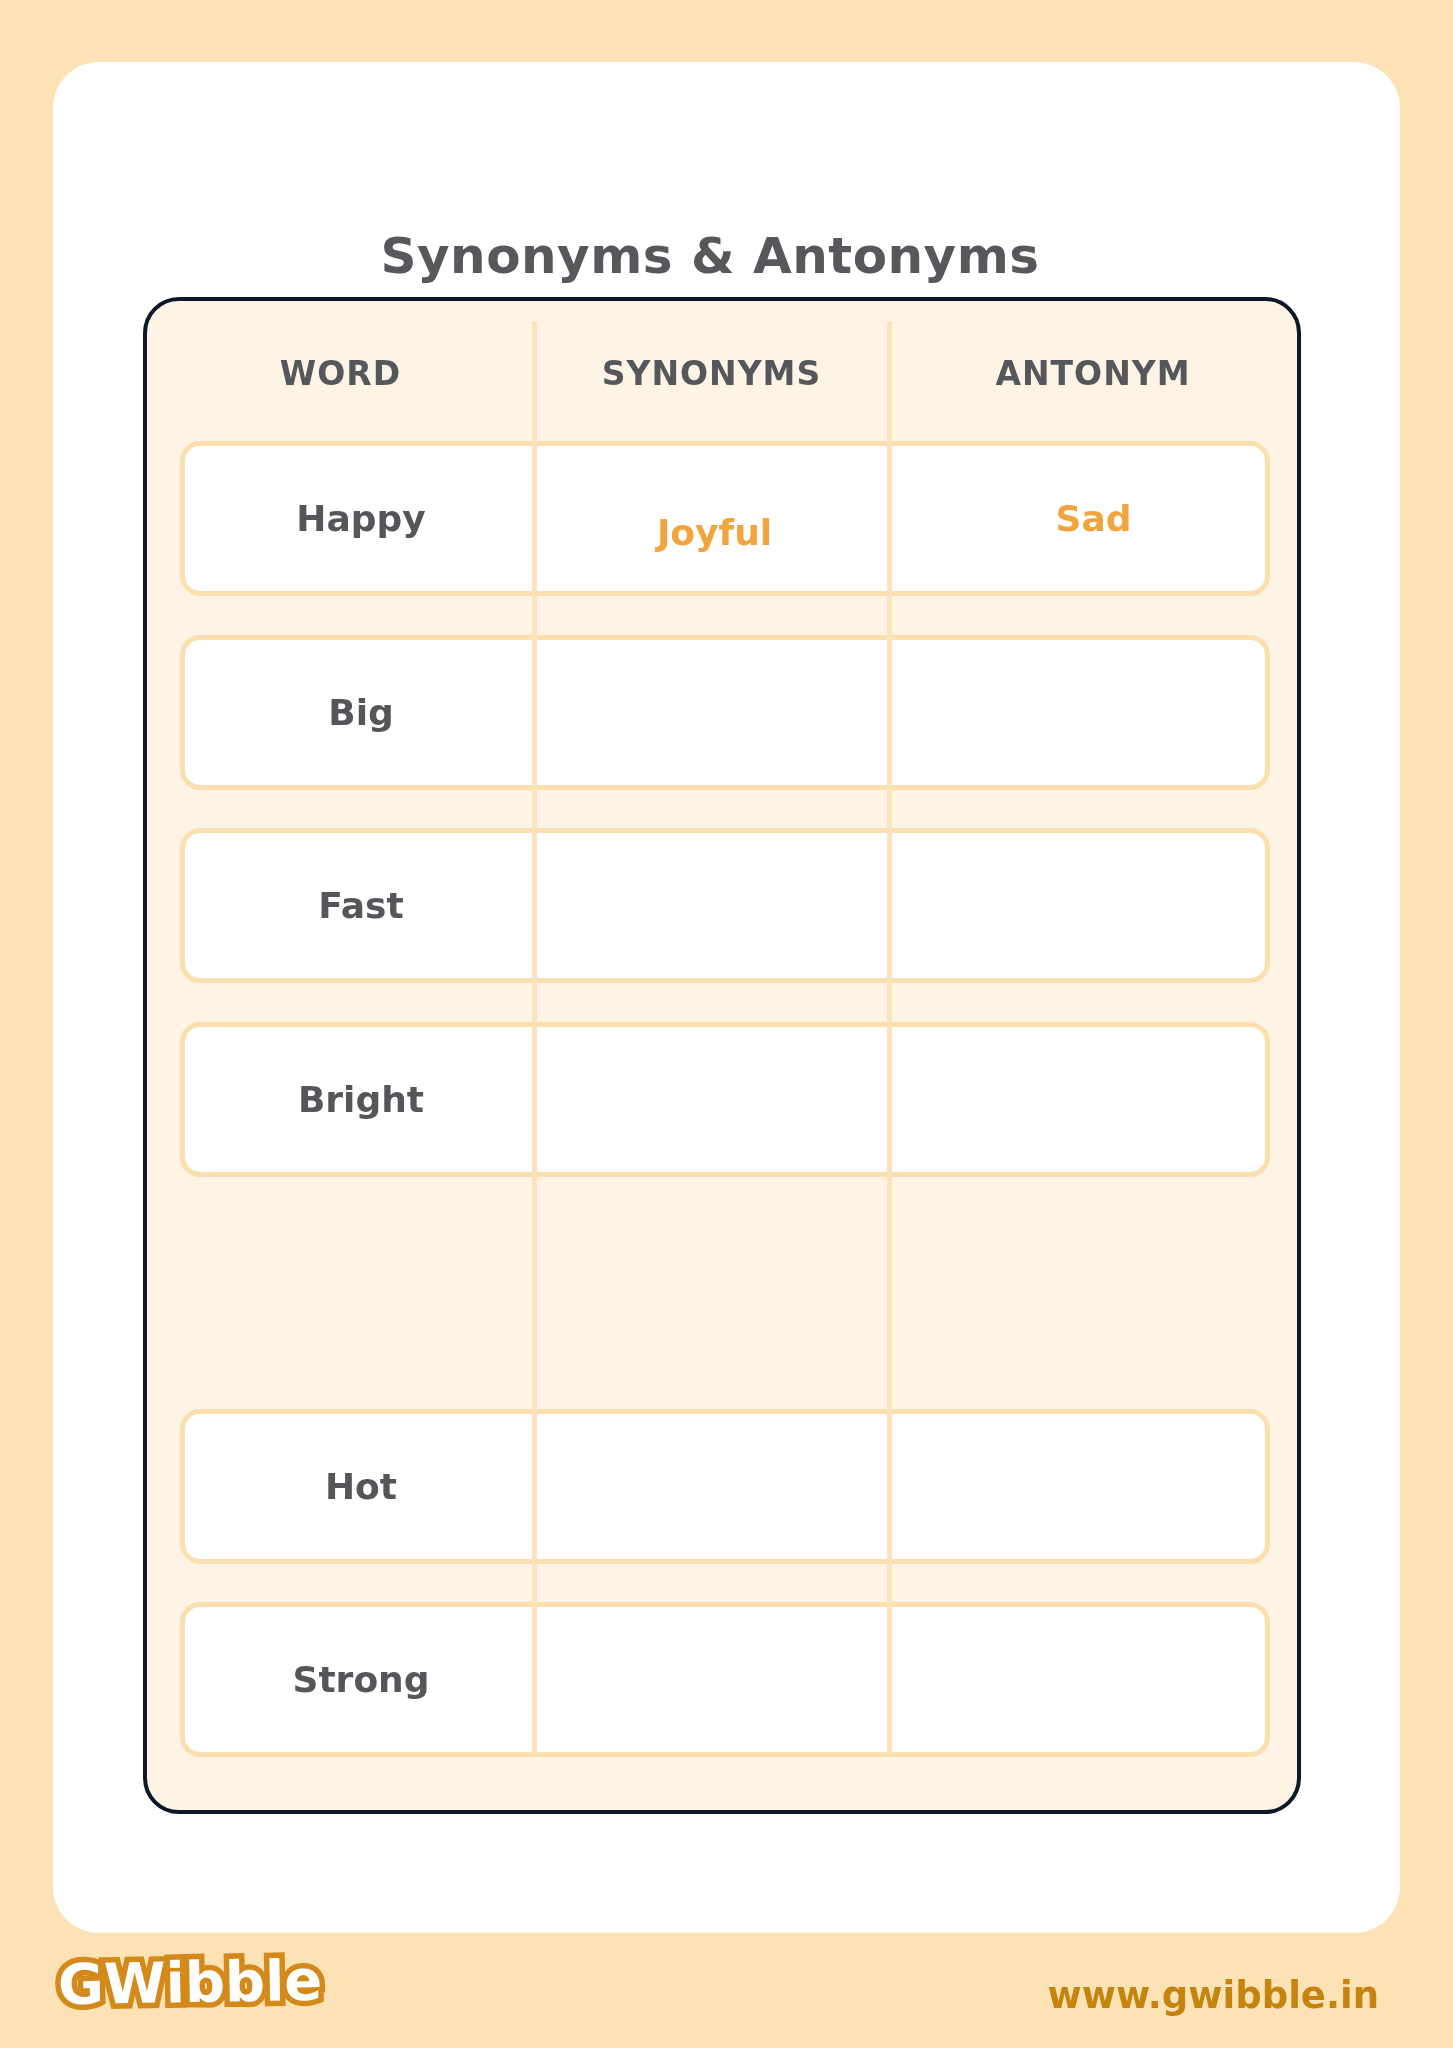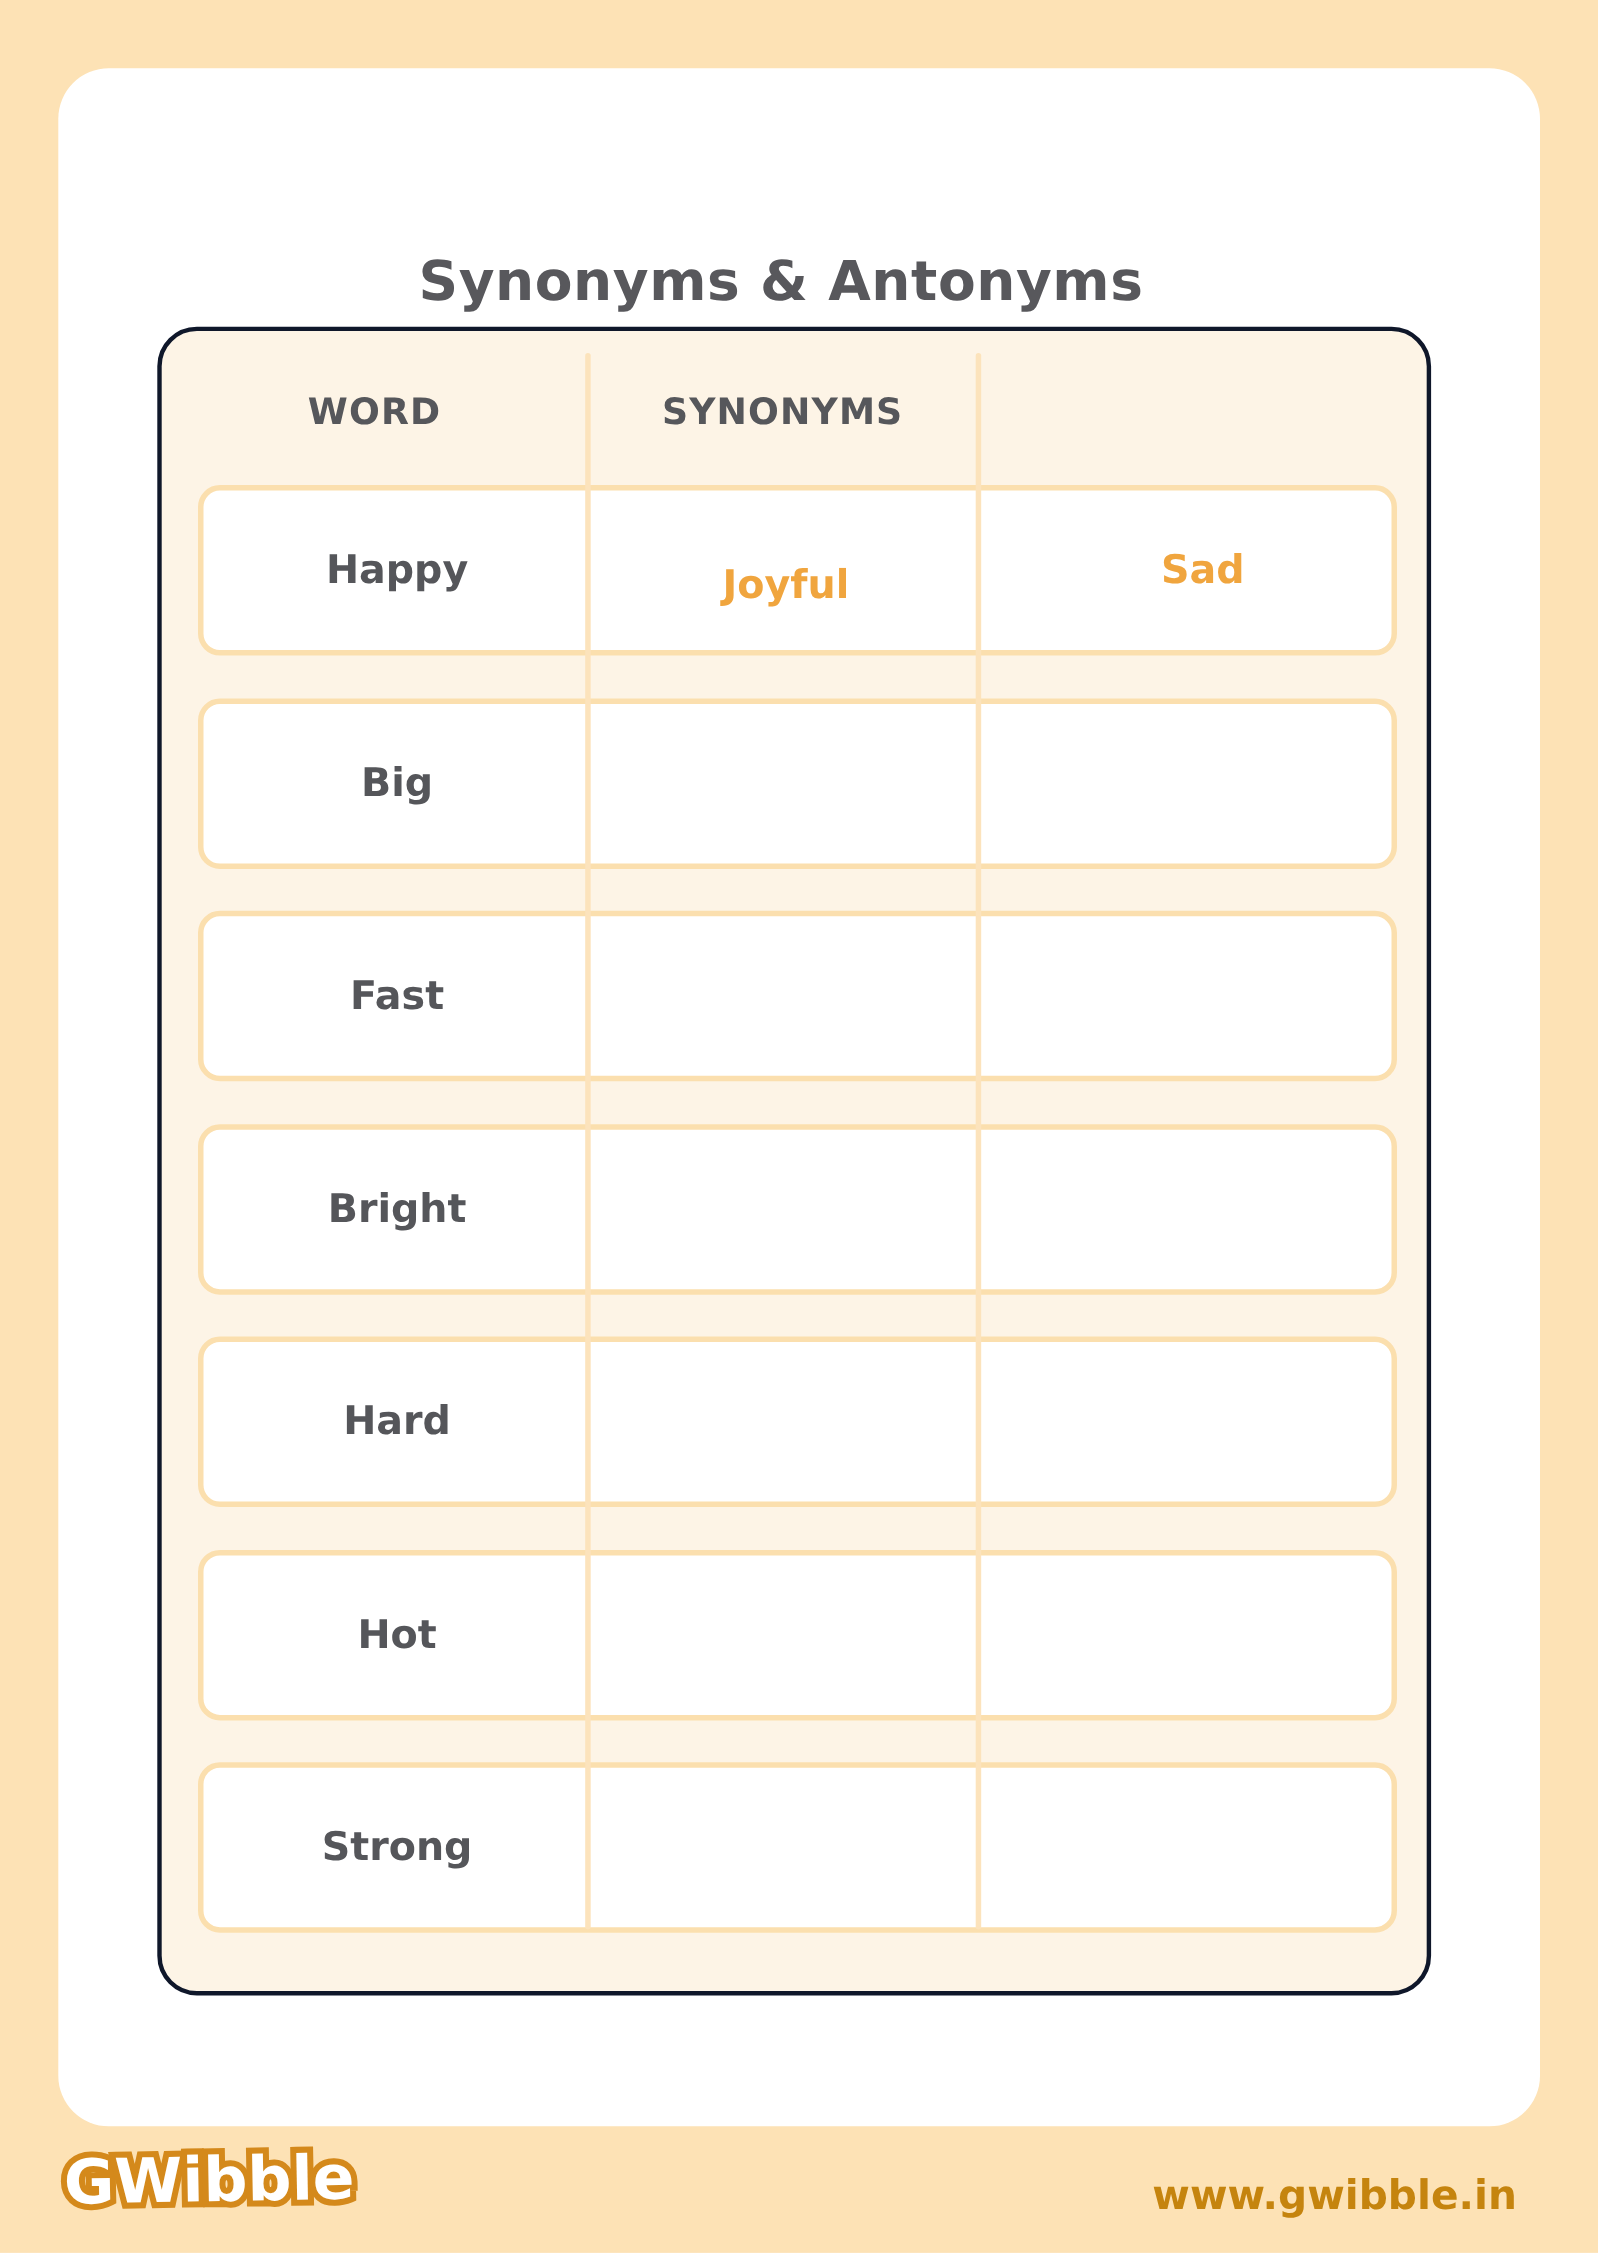--- a/index.html
+++ b/index.html
@@ -130,20 +130,21 @@
   <div class="title">Synonyms &amp; Antonyms</div>
 
   <div class="worksheet-table">
 
     <div class="col-divider d1"></div>
     <div class="col-divider d2"></div>
 
     <div class="header-row">
       <div class="header-cell h1">WORD</div>
       <div class="header-cell h2">SYNONYMS</div>
+      <div class="header-cell h3">ANTONYM</div>
     </div>
 
     <div class="word-row" style="top:140px">
       <div class="row-cell c1">Happy</div>
       <div class="row-cell c2 answer">Joyful</div>
       <div class="row-cell c3 answer">Sad</div>
     </div>
 
     <div class="word-row" style="top:334px">
       <div class="row-cell c1">Big</div>
@@ -156,25 +157,20 @@
       <div class="row-cell c2"></div>
       <div class="row-cell c3"></div>
     </div>
 
     <div class="word-row" style="top:721px">
       <div class="row-cell c1">Bright</div>
       <div class="row-cell c2"></div>
       <div class="row-cell c3"></div>
     </div>
 
-    <div class="word-row" style="top:914px">
-      <div class="row-cell c1">Hard</div>
-      <div class="row-cell c2"></div>
-      <div class="row-cell c3"></div>
-    </div>
 
     <div class="word-row" style="top:1108px">
       <div class="row-cell c1">Hot</div>
       <div class="row-cell c2"></div>
       <div class="row-cell c3"></div>
     </div>
 
     <div class="word-row" style="top:1301px">
       <div class="row-cell c1">Strong</div>
       <div class="row-cell c2"></div>

